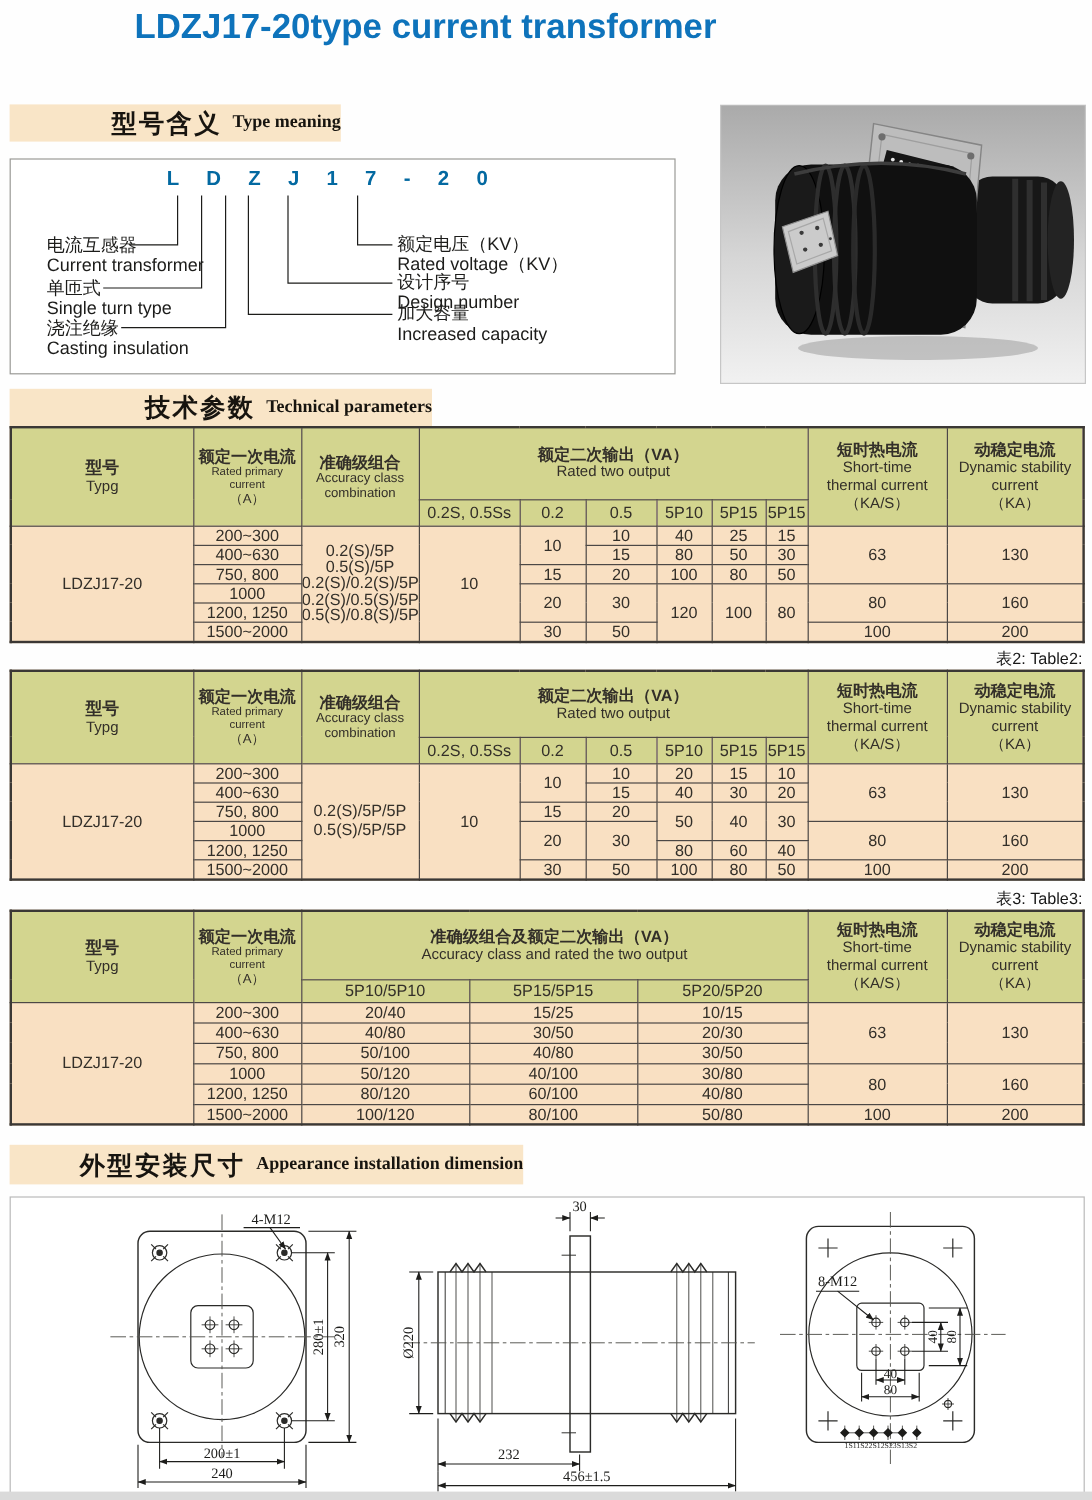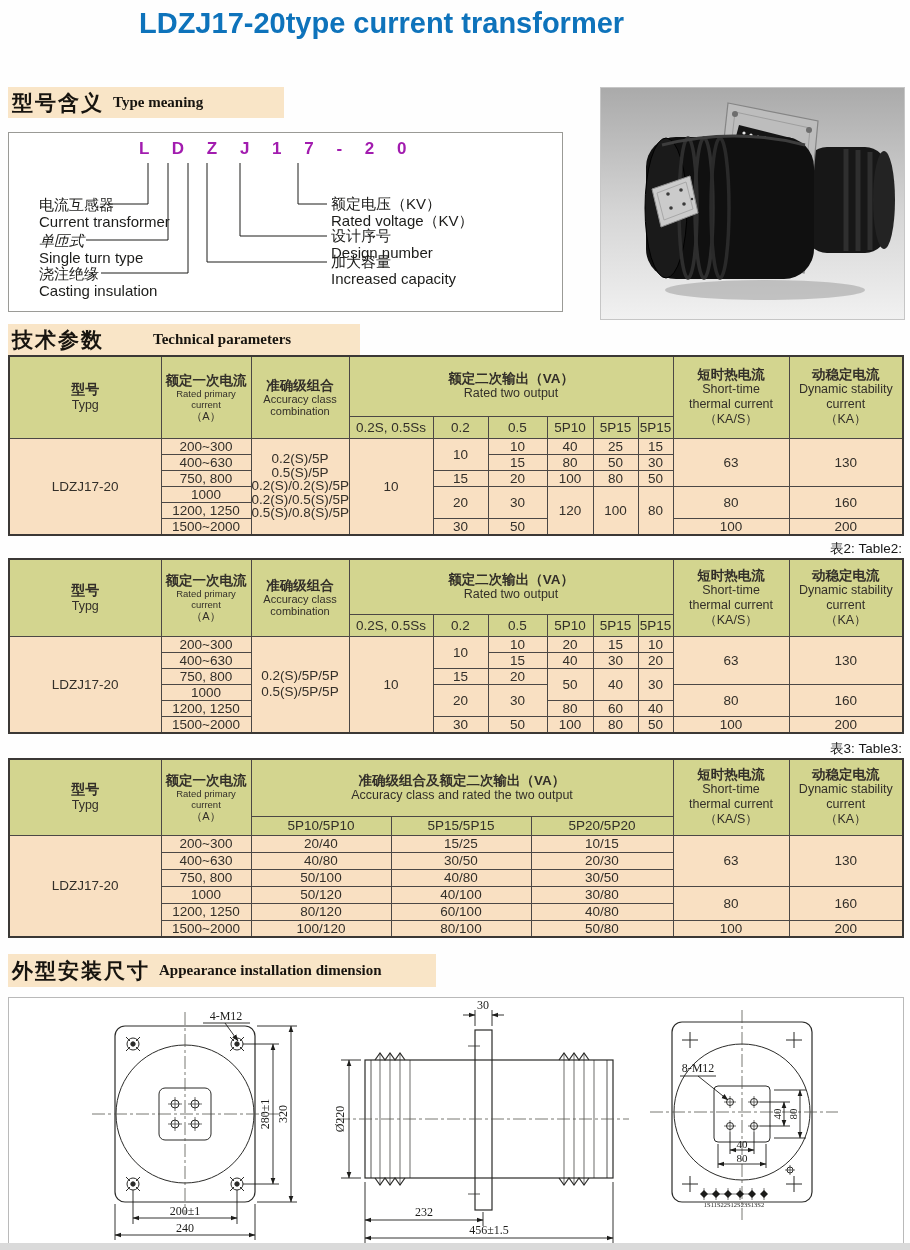--- a/index.html
+++ b/index.html
@@ -5,28 +5,28 @@
   html,body{margin:0;padding:0;}
   body{
     width:910px;height:1250px;position:relative;background:#fefefe;
     font-family:"Liberation Sans","DejaVu Sans",sans-serif;color:#2e2a26;
     overflow:hidden;
   }
   .abs{position:absolute;}
   
   .title-block{left:112px;top:6px;line-height:34px;color:#0e73bb;font-weight:bold;}
   .title-zh{font-size:31px;letter-spacing:1px;}
-  .title-en{font-size:29px;margin-left:27px;}
+  .title-en{font-size:29px;}
   
-  .bar{background:#f9e5c7;display:flex;align-items:center;padding-left:4px;box-sizing:border-box;}
+  .bar{background:#f9e5c7;display:flex;align-items:center;padding-left:28px;box-sizing:border-box;justify-content:flex-end;}
   .bar .zh{font-size:21px;font-weight:bold;color:#17140f;letter-spacing:2px;}
   .bar .en{font-size:15px;font-weight:bold;margin-left:9px;font-family:"Liberation Serif","DejaVu Serif",serif;color:#17140f;}
   
   .tm-box{left:8px;top:132px;width:553px;height:178px;border:1px solid #9a9a96;background:#fff;}
-  .tm-code{left:130px;top:6px;font-size:17px;font-weight:bold;letter-spacing:9px;color:#a21caf;}
+  .tm-code{left:130px;top:6px;font-size:17px;font-weight:bold;letter-spacing:9px;color:#0369a1;}
   .tm-lab{font-size:15px;color:#1c1c1a;white-space:nowrap;line-height:16px;}
   
   .tlabel{font-size:13.5px;color:#171717;right:8px;text-align:right;}
   table.ptable{position:absolute;left:8px;border-collapse:collapse;table-layout:fixed;
     border:2px solid #3b3835;background:#f9e0c2;}
   table.ptable td{border:1px solid #4c4845;text-align:center;vertical-align:middle;
     padding:0;font-size:13.5px;color:#332f29;overflow:hidden;}
   td.hd{background:#d3d58f;}
   td.bd{background:#f9e0c2;}
   .hz{font-size:14px;font-weight:bold;line-height:17px;}
@@ -62,21 +62,21 @@
       <polyline points="159,30 159,107 77,107"></polyline>
       <polyline points="179,30 179,140 92,140"></polyline>
       <polyline points="198,30 198,129 318,129"></polyline>
       <polyline points="231,30 231,103 318,103"></polyline>
       <polyline points="289,30 289,71 318,71"></polyline>
     </g>
   </svg>
   <span class="abs tm-code">L D Z J 1 7 - 2 0</span>
   <span class="abs tm-lab" style="left:30px;top:64px;">电流互感器</span>
   <span class="abs tm-lab" style="left:30px;top:81px;">Current transformer</span>
-  <span class="abs tm-lab" style="left:30px;top:100px;font-style:italic;">单匝式</span>
+  <span class="abs tm-lab" style="left:30px;top:100px;">单匝式</span>
   <span class="abs tm-lab" style="left:30px;top:117px;">Single turn type</span>
   <span class="abs tm-lab" style="left:30px;top:133px;">浇注绝缘</span>
   <span class="abs tm-lab" style="left:30px;top:150px;">Casting insulation</span>
   <span class="abs tm-lab" style="left:322px;top:63px;">额定电压（KV）</span>
   <span class="abs tm-lab" style="left:322px;top:80px;">Rated voltage（KV）</span>
   <span class="abs tm-lab" style="left:322px;top:95px;">设计序号</span>
   <span class="abs tm-lab" style="left:322px;top:112px;">Design number</span>
   <span class="abs tm-lab" style="left:322px;top:121px;">加大容量</span>
   <span class="abs tm-lab" style="left:322px;top:138px;">Increased capacity</span>
 </div>
@@ -124,21 +124,21 @@
     <polygon points="52,102 90,89 98,126 61,140" fill="#cbcbcb" stroke="#8f8f8f"></polygon>
     <polygon points="57,106 86,95 93,122 64,133" fill="none" stroke="#a8a8a8"></polygon>
     <circle cx="68" cy="107" r="1.8" fill="#3a3a3a"></circle>
       <circle cx="81" cy="103" r="1.8" fill="#3a3a3a"></circle>
     <circle cx="71" cy="121" r="1.8" fill="#3a3a3a"></circle>
       <circle cx="84" cy="117" r="1.8" fill="#3a3a3a"></circle>
     <circle cx="92" cy="112" r="1.2" fill="#3a3a3a"></circle>
   </svg>
 </div>
 
-<div class="abs bar" style="left:8px;top:324px;width:352px;height:31px;gap:40px;">
+<div class="abs bar" style="left:8px;top:324px;width:352px;height:31px;">
   <span class="zh">技术参数</span>
   <span class="en">Technical parameters</span>
 </div>
 
 <div class="abs tlabel" style="top:336px;margin-top:48px;">表1: Table1:</div>
 
 <table class="ptable" style="top:355px;width:894px;">
   <colgroup>
       <col style="width:152px">
       <col style="width:90px">

